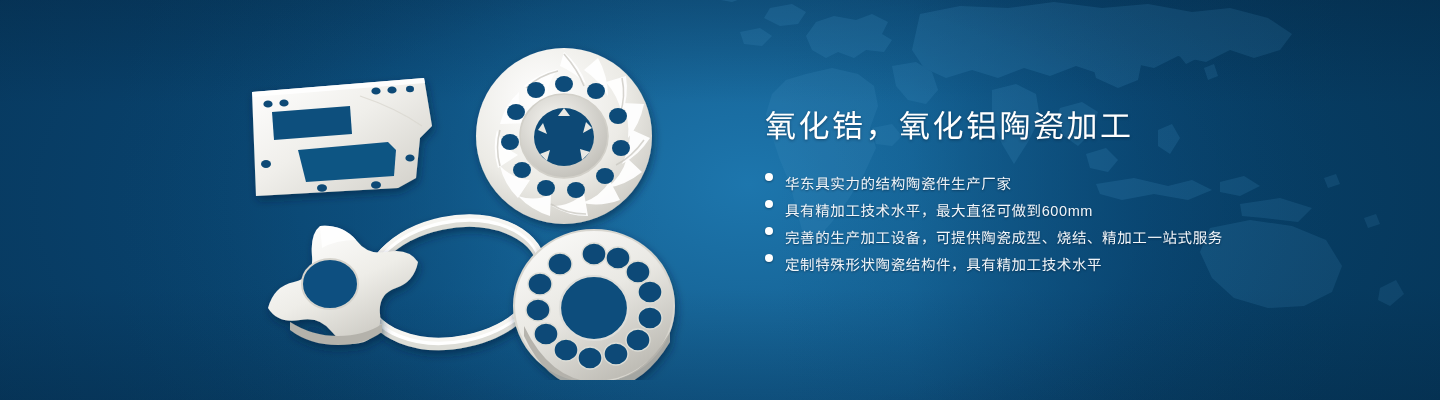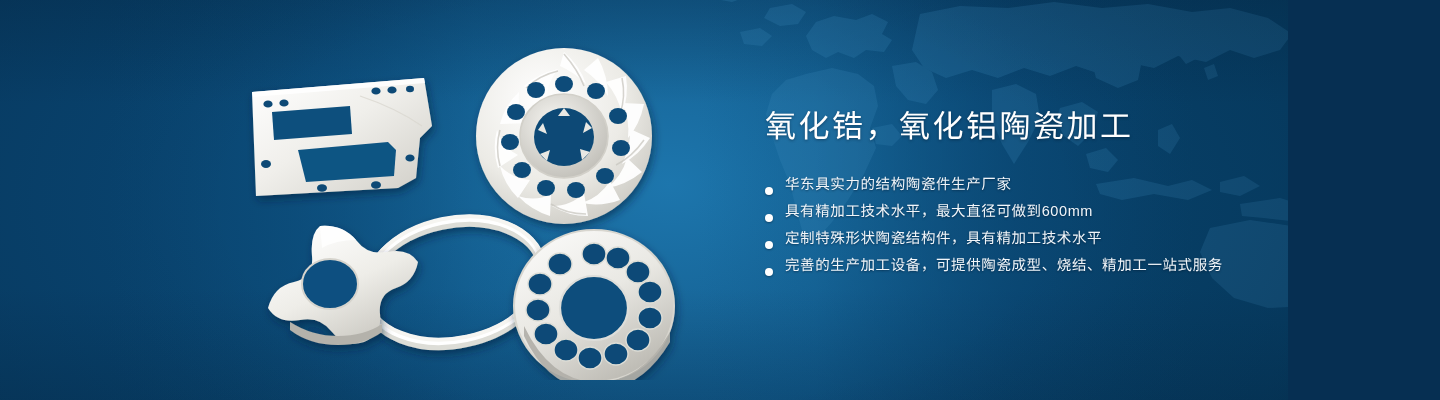--- a/index.html
+++ b/index.html
@@ -1,19 +1,19 @@
 <!DOCTYPE html>
 <html lang="zh-CN"><head>
 <meta charset="utf-8">
 <title>Ceramic Banner</title>
 <style>
   html,body{margin:0;padding:0;background:#062f52;}
   #banner{
     position:relative;
-    width:1288px;height:400px;
+    width:1440px;height:400px;
     overflow:hidden;
     font-family:"Liberation Sans","DejaVu Sans",sans-serif;
     background:#0a4875;
     user-select:none;
   }
   
   .bg-base{
     position:absolute;inset:0;
     background:
       radial-gradient(ellipse 900px 620px at 52% 46%, #1d76ad 0%, #176699 22%, #0f5485 45%, #0a466f 68%, #073f66 85%, #063a60 100%);
@@ -54,21 +54,21 @@
     font-size:31px;
     letter-spacing:2.5px;
     line-height:1.25;
     font-weight:400;
     margin:0 0 26px 0;
     text-shadow:0 1px 3px rgba(0,20,40,.45);
     white-space:nowrap;
   }
   .bullets{list-style:none;margin:0;padding:0;}
   .bullets li{
-    display:flex;align-items:flex-end;
+    display:flex;align-items:flex-start;
     margin-bottom:5px;
     height:22px;
   }
   .dot{
     flex:0 0 auto;
     width:8px;height:8px;border-radius:50%;
     background:#ffffff;
     margin-right:12px;
     box-shadow:0 1px 2px rgba(0,18,36,.4);
   }
@@ -297,22 +297,22 @@
       <li>
         <span class="dot"></span>
         <span class="btext">华东具实力的结构陶瓷件生产厂家</span>
       </li>
       <li>
         <span class="dot"></span>
         <span class="btext">具有精加工技术水平，最大直径可做到600mm</span>
       </li>
       <li>
         <span class="dot"></span>
-        <span class="btext">定制特殊形状陶瓷结构件，具有精加工技术水平</span>
+        <span class="btext">完善的生产加工设备，可提供陶瓷成型、烧结、精加工一站式服务</span>
       </li>
       <li>
         <span class="dot"></span>
-        <span class="btext">完善的生产加工设备，可提供陶瓷成型、烧结、精加工一站式服务</span>
+        <span class="btext">定制特殊形状陶瓷结构件，具有精加工技术水平</span>
       </li>
     </ul>
   </div>
 
 </div>
 
 </body></html>

